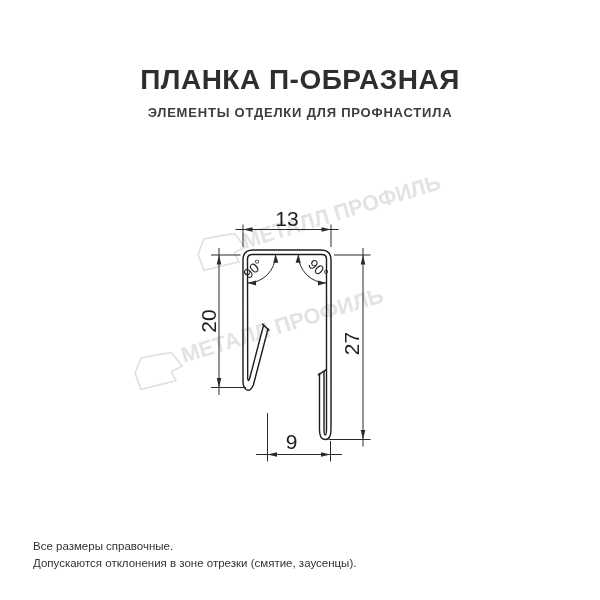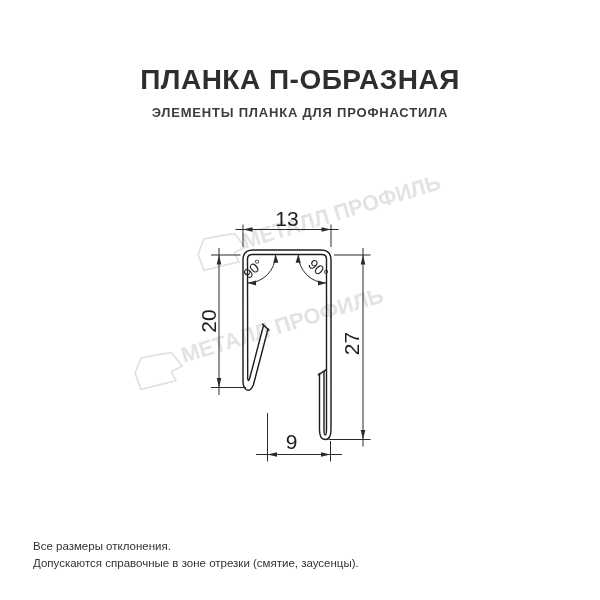--- a/index.html
+++ b/index.html
@@ -21,21 +21,21 @@
   .footer{
     position:absolute;left:33px;top:538px;width:540px;
     font-size:11.5px;line-height:17px;color:#333333;
   }
 </style>
 </head>
 <body>
 
 <div class="header">
   <div class="title-line">ПЛАНКА П-ОБРАЗНАЯ</div>
-  <div class="subtitle">ЭЛЕМЕНТЫ ПЛАНКА ДЛЯ ПРОФНАСТИЛА</div>
+  <div class="subtitle">ЭЛЕМЕНТЫ ОТДЕЛКИ ДЛЯ ПРОФНАСТИЛА</div>
 </div>
 
 <svg class="drawing-svg" width="600" height="600" viewBox="0 0 600 600" xmlns="http://www.w3.org/2000/svg">
 
   <g>
     <g transform="translate(194,241) rotate(-17)">
       <path d="M 1,31 L 0,14 L 10,1 L 30,3 L 41,5 L 47,21 L 35,23 L 37,33 Z" fill="none" stroke="#e0e0e0" stroke-width="1.6" stroke-linejoin="round"></path>
     </g>
     <g transform="translate(245,249) rotate(-17)">
       <text x="0" y="0" font-size="22" font-weight="bold" fill="#e3e3e3" textLength="206" lengthAdjust="spacingAndGlyphs">МЕТАЛЛ ПРОФИЛЬ</text>
@@ -101,15 +101,15 @@
     </g>
     <g>
       <path d="M 298.5,255 A 28,28 0 0 0 326.5,283"></path>
       <path fill="#2a2a2a" stroke="none" d="M 298.2,254.8 L 295.6,262.8 L 300.8,262.8 Z M 326.2,283 L 318,280.4 L 318,285.6 Z"></path>
       <text transform="translate(315,272.5) rotate(42)" font-size="14" fill="#1f1f1f" stroke="none" text-anchor="middle">90°</text>
     </g>
   </g>
 </svg>
 
 <div class="footer">
-  <div>Все размеры отклонения.</div>
-  <div>Допускаются справочные в зоне отрезки (смятие, заусенцы).</div>
+  <div>Все размеры справочные.</div>
+  <div>Допускаются отклонения в зоне отрезки (смятие, заусенцы).</div>
 </div>
 
 </body></html>

